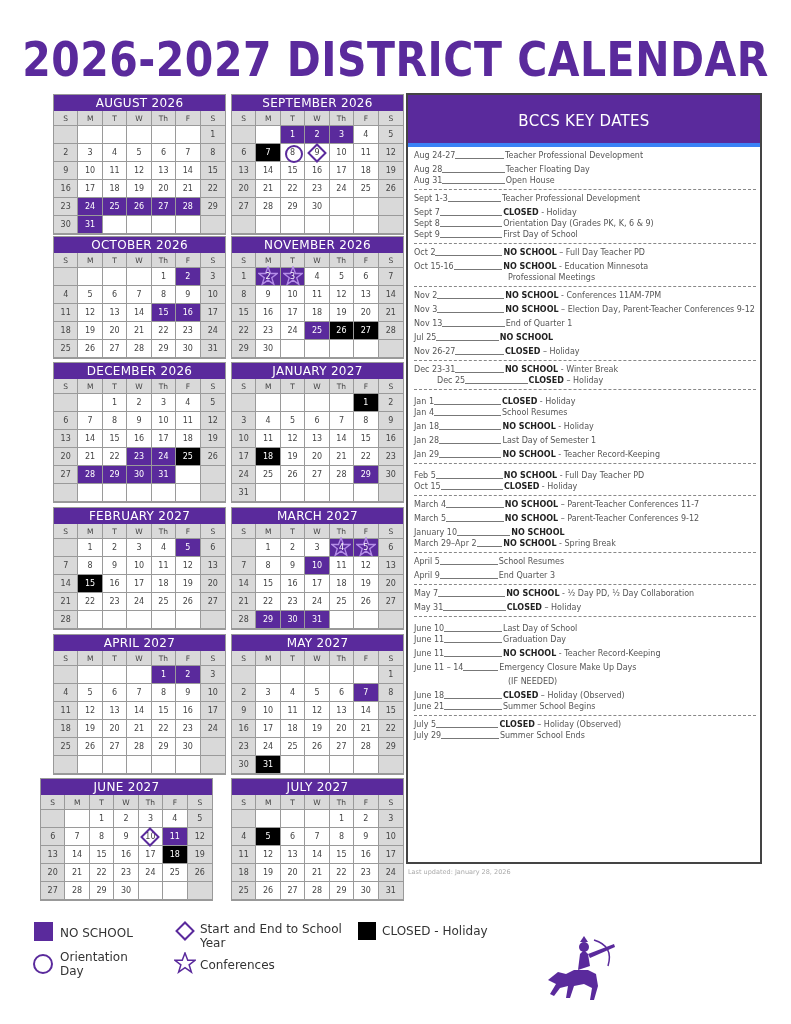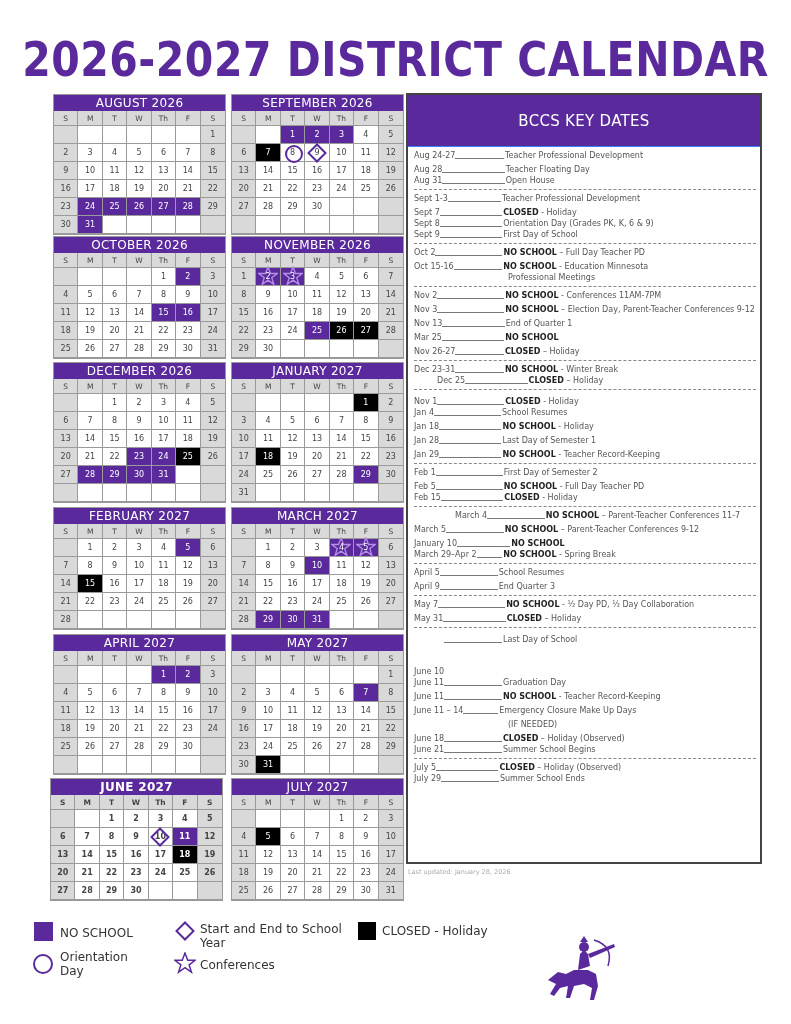--- a/index.html
+++ b/index.html
@@ -13,21 +13,21 @@
   .wd { height: 15px; line-height: 15px; background: #d9d9d9; font-size: 7.5px; }
   .we { background: #d9d9d9; }
   .ns { background: #5a2a9c; color: #fff; }
   .cl { background: #000; color: #fff; }
   .ring::after { content: ""; position: absolute; left: 50%; top: 50%; width: 14px; height: 14px; margin: -8px 0 0 -8px; border: 2px solid #5a2a9c; border-radius: 50%; }
   .dia::after { content: ""; position: absolute; left: 50%; top: 50%; width: 10px; height: 10px; margin: -7px 0 0 -7px; border: 2px solid #5a2a9c; transform: rotate(45deg); }
   .star { background: #5a2a9c; color: #fff; }
   .star svg { position: absolute; left: 50%; top: 50%; width: 20px; height: 20px; margin: -11px 0 0 -10px; }
   .star span { position: relative; z-index: 1; }
   .kd { position: absolute; left: 406px; top: 93px; width: 356px; height: 771px; border: 2px solid #444; background: #fff; }
-  .kd-head { background: #5a2a9c; color: #fff; text-align: center; font-size: 15px; height: 52px; line-height: 52px; border-bottom: 1px solid #3b82f6; letter-spacing: 0.3px; }
+  .kd-head { background: #5a2a9c; color: #fff; text-align: center; font-size: 15px; height: 52px; line-height: 52px; border-bottom: 4px solid #3b82f6; letter-spacing: 0.3px; }
   .kd-body { padding: 0 4px 0 6px; }
   .sec { border-bottom: 1px dashed #888; padding: 3px 0 2px; }
   .sec.last { border-bottom: none; }
   .row { display: flex; font-size: 8px; color: #555; line-height: 10px; margin: 1px 0; white-space: nowrap; }
   .row.gap { margin-top: 4px; }
   .fill { display: inline-block; border-bottom: 1px solid #777; flex: 0 0 auto; margin-right: 1px; height: 8px; }
   .strong { font-weight: bold; color: #222; }
   .indent { padding-left: 94px; }
   .updated { position: absolute; left: 408px; top: 868px; font-size: 6.5px; color: #aaa; }
   .legend { position: absolute; font-size: 12px; color: #333; line-height: 14px; }
@@ -555,21 +555,21 @@
         <div class="cell we">29</div>
         <div class="cell we">30</div>
         <div class="cell cl">31</div>
         <div class="cell"></div>
         <div class="cell"></div>
         <div class="cell"></div>
         <div class="cell"></div>
         <div class="cell we"></div>
       </div>
     </div>
-    <div class="cal" style="left: 50px; top: 778px; font-weight: bold;">
+    <div class="cal" style="left: 40px; top: 778px;">
       <div class="cal-head">JUNE 2027</div>
       <div class="cal-grid">
         <div class="cell wd">S</div>
         <div class="cell wd">M</div>
         <div class="cell wd">T</div>
         <div class="cell wd">W</div>
         <div class="cell wd">Th</div>
         <div class="cell wd">F</div>
         <div class="cell wd">S</div>
         <div class="cell we"></div>
@@ -730,21 +730,21 @@
           <span class="fill" style="width: 67px;"></span>
           <span class="strong">NO SCHOOL</span>
           <span style="white-space: pre;"> – Election Day, Parent-Teacher Conferences 9-12</span>
         </div>
         <div class="row gap">
           <span style="white-space: nowrap;">Nov 13</span>
           <span class="fill" style="width: 62.4px;"></span>
           <span style="white-space: pre;">End of Quarter 1</span>
         </div>
         <div class="row gap">
-          <span style="white-space: nowrap;">Mar 25</span>
+          <span style="white-space: nowrap;">Jul 25</span>
           <span class="fill" style="width: 62.4px;"></span>
           <span class="strong">NO SCHOOL</span>
         </div>
         <div class="row gap">
           <span style="white-space: nowrap;">Nov 26-27</span>
           <span class="fill" style="width: 48.6px;"></span>
           <span class="strong">CLOSED</span>
           <span style="white-space: pre;"> – Holiday</span>
         </div>
       </div>
@@ -757,21 +757,21 @@
         </div>
         <div class="row">
           <span style="white-space: nowrap; margin-left: 23px;">Dec 25</span>
           <span class="fill" style="width: 62.4px;"></span>
           <span class="strong">CLOSED</span>
           <span style="white-space: pre;"> – Holiday</span>
         </div>
       </div>
       <div class="sec">
         <div class="row gap">
-          <span style="white-space: nowrap;">Nov 1</span>
+          <span style="white-space: nowrap;">Jan 1</span>
           <span class="fill" style="width: 67px;"></span>
           <span class="strong">CLOSED</span>
           <span style="white-space: pre;"> - Holiday</span>
         </div>
         <div class="row">
           <span style="white-space: nowrap;">Jan 4</span>
           <span class="fill" style="width: 67px;"></span>
           <span style="white-space: pre;">School Resumes</span>
         </div>
         <div class="row gap">
@@ -786,41 +786,36 @@
           <span style="white-space: pre;">Last Day of Semester 1</span>
         </div>
         <div class="row gap">
           <span style="white-space: nowrap;">Jan 29</span>
           <span class="fill" style="width: 62.4px;"></span>
           <span class="strong">NO SCHOOL</span>
           <span style="white-space: pre;"> - Teacher Record-Keeping</span>
         </div>
       </div>
       <div class="sec">
-        <div class="row">
-          <span style="white-space: nowrap;">Feb 1</span>
-          <span class="fill" style="width: 67px;"></span>
-          <span style="white-space: pre;">First Day of Semester 2</span>
-        </div>
         <div class="row gap">
           <span style="white-space: nowrap;">Feb 5</span>
           <span class="fill" style="width: 67px;"></span>
           <span class="strong">NO SCHOOL</span>
           <span style="white-space: pre;"> - Full Day Teacher PD</span>
         </div>
         <div class="row">
-          <span style="white-space: nowrap;">Feb 15</span>
+          <span style="white-space: nowrap;">Oct 15</span>
           <span class="fill" style="width: 62.4px;"></span>
           <span class="strong">CLOSED</span>
           <span style="white-space: pre;"> - Holiday</span>
         </div>
       </div>
       <div class="sec">
         <div class="row">
-          <span style="white-space: nowrap; margin-left: 41px;">March 4</span>
+          <span style="white-space: nowrap;">March 4</span>
           <span class="fill" style="width: 57.8px;"></span>
           <span class="strong">NO SCHOOL</span>
           <span style="white-space: pre;"> – Parent-Teacher Conferences 11-7</span>
         </div>
         <div class="row gap">
           <span style="white-space: nowrap;">March 5</span>
           <span class="fill" style="width: 57.8px;"></span>
           <span class="strong">NO SCHOOL</span>
           <span style="white-space: pre;"> – Parent-Teacher Conferences 9-12</span>
         </div>
@@ -857,21 +852,21 @@
         </div>
         <div class="row gap">
           <span style="white-space: nowrap;">May 31</span>
           <span class="fill" style="width: 62.4px;"></span>
           <span class="strong">CLOSED</span>
           <span style="white-space: pre;"> – Holiday</span>
         </div>
       </div>
       <div class="sec">
         <div class="row gap">
-          <span style="white-space: nowrap; margin-top: 32px;">June 10</span>
+          <span style="white-space: nowrap;">June 10</span>
           <span class="fill" style="width: 57.8px;"></span>
           <span style="white-space: pre;">Last Day of School</span>
         </div>
         <div class="row">
           <span style="white-space: nowrap;">June 11</span>
           <span class="fill" style="width: 57.8px;"></span>
           <span style="white-space: pre;">Graduation Day</span>
         </div>
         <div class="row gap">
           <span style="white-space: nowrap;">June 11</span>

